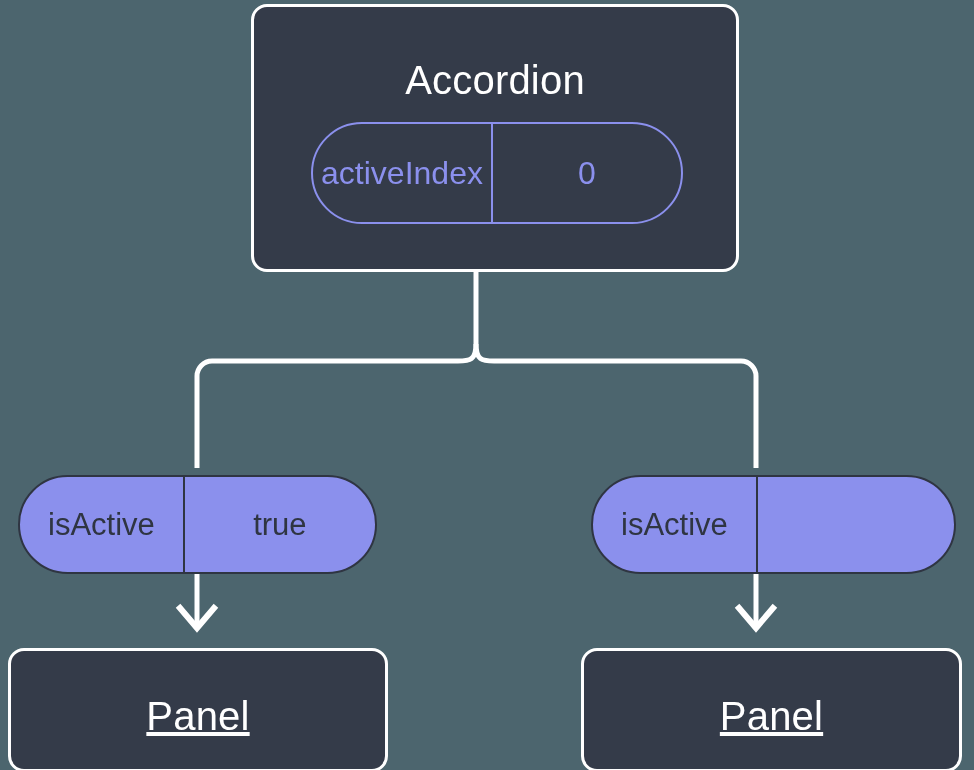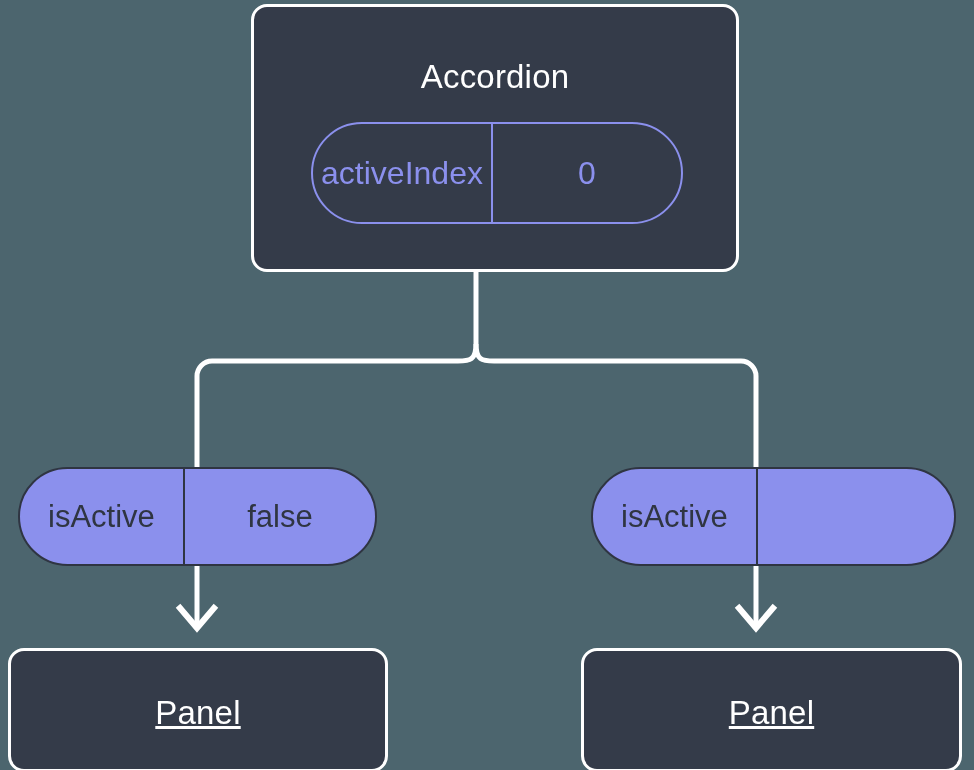--- a/index.html
+++ b/index.html
@@ -52,21 +52,21 @@
     top: 648px;
     width: 381px;
     height: 124px;
   }
   .node-title {
     position: absolute;
     left: 0;
     right: 0;
     text-align: center;
     color: #ffffff;
-    font-size: 33px;
+    font-size: 40px;
     font-weight: 400;
     letter-spacing: 0.2px;
     white-space: nowrap;
   }
   #accordion-box .node-title { top: 51px; }
   #panel-left-box .node-title,
   #panel-right-box .node-title { top: 43px; text-decoration: underline; }
 
   
   .pill-outline {
@@ -108,20 +108,21 @@
   
   .pill-filled {
     position: absolute;
     box-sizing: border-box;
     display: flex;
     align-items: stretch;
     background: #8b90ed;
     border: 2.5px solid #2f3542;
     border-radius: 999px;
     overflow: hidden;
+    margin-top: 8px;
   }
   #prop-pill-left {
     left: 18px;
     top: 467px;
     width: 359px;
     height: 99px;
   }
   #prop-pill-right {
     left: 591px;
     top: 467px;
@@ -180,21 +181,21 @@
     <div class="node-title">Accordion</div>
 
     <div class="pill-outline" id="state-pill">
       <div class="pill-key">activeIndex</div>
       <div class="pill-val">0</div>
     </div>
   </div>
 
   <div class="pill-filled" id="prop-pill-left">
     <div class="pill-key">isActive</div>
-    <div class="pill-val">false</div>
+    <div class="pill-val">true</div>
   </div>
 
   <div class="pill-filled" id="prop-pill-right">
     <div class="pill-key">isActive</div>
   </div>
 
   <div class="node-box" id="panel-left-box">
     <div class="node-title">Panel</div>
   </div>
 

